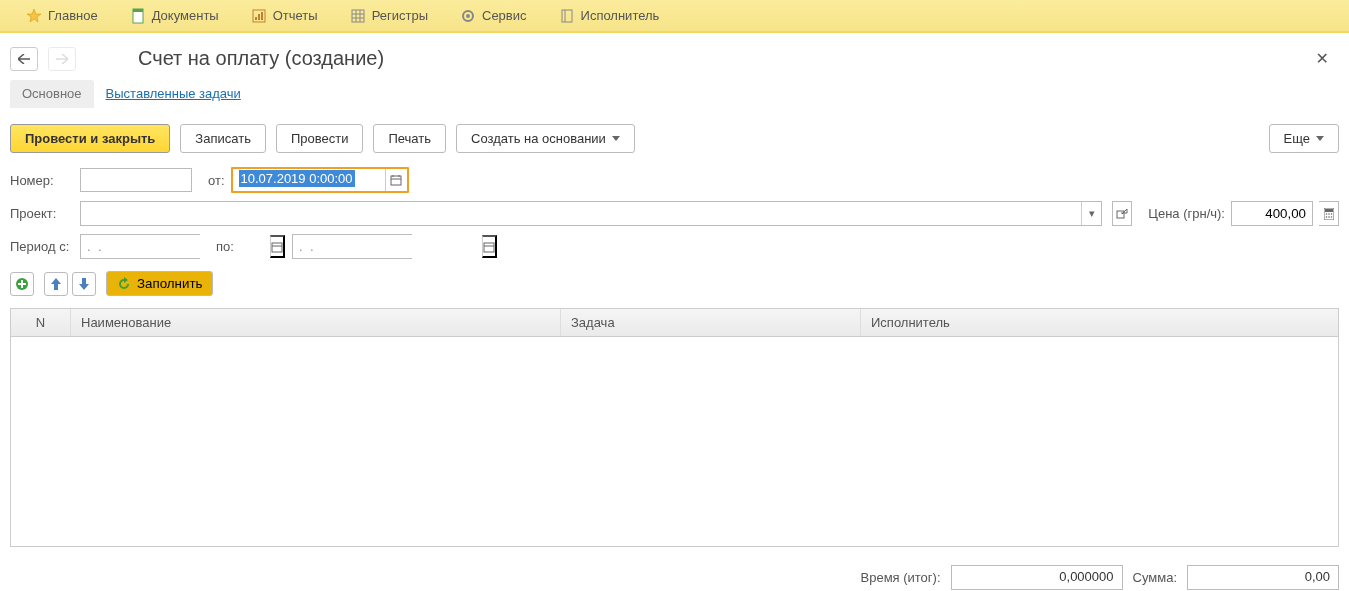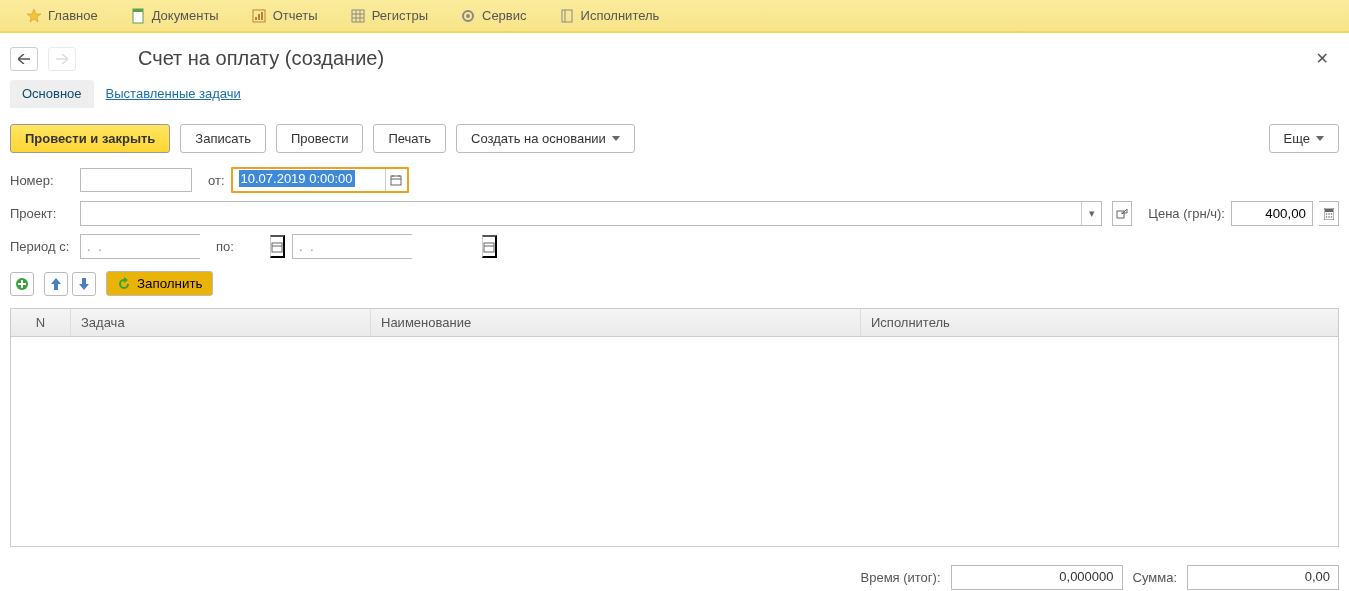--- a/index.html
+++ b/index.html
@@ -13,21 +13,21 @@
 
 .navrow { display: flex; align-items: center; padding: 12px 10px 8px 10px; gap: 10px; }
 .nav-btn { width: 28px; height: 24px; border: 1px solid #ccc; border-radius: 3px; background: #fff; display: inline-flex; align-items: center; justify-content: center; cursor: pointer; }
 .nav-btn.disabled { opacity: 0.4; cursor: default; }
 .page-title { font-size: 20px; color: #444; margin-left: 52px; }
 .close-x { margin-left: auto; margin-right: 6px; font-size: 16px; color: #555; cursor: pointer; padding: 4px; }
 
 
 .tabs { display: flex; padding: 0 10px; gap: 0; border-bottom: 0; }
 .tab { padding: 6px 12px 7px 12px; font-size: 13px; cursor: pointer; }
-.tab.active { background: #eee; color: #0c4a6e; border-radius: 3px 3px 0 0; }
+.tab.active { background: #eee; color: #737373; border-radius: 3px 3px 0 0; }
 .tab.inactive { color: #1a6fb0; text-decoration: underline; }
 
 
 .toolbar { display: flex; align-items: center; padding: 16px 10px 10px 10px; gap: 10px; }
 .btn { border: 1px solid #bbb; border-radius: 3px; background: #fff; padding: 6px 14px; font-size: 13px; color: #333; cursor: pointer; display: inline-flex; align-items: center; gap: 4px; }
 .btn-primary { background: linear-gradient(#ffe561, #ffd633); border-color: #999; font-weight: bold; }
 .btn-more { margin-left: auto; }
 .caret-down { width: 0; height: 0; border-left: 4px solid transparent; border-right: 4px solid transparent; border-top: 5px solid #666; display: inline-block; margin-left: 2px; }
 
 
@@ -273,22 +273,22 @@
       <svg width="14" height="14">
         <path d="M12 7 A5 5 0 1 1 7 2 L7 0 L11 3 L7 6 L7 4 A3 3 0 1 0 10 7 Z" fill="#3aa23a"></path>
       </svg>
       <span>Заполнить</span>
     </button>
 </div>
 
 <div class="grid">
   <div class="grid-head">
     <div class="gh gh-n">N</div>
+    <div class="gh gh-name">Наименование</div>
     <div class="gh gh-task">Задача</div>
-    <div class="gh gh-name">Наименование</div>
     <div class="gh gh-exec">Исполнитель</div>
   </div>
   <div class="grid-body"></div>
 </div>
 
 <div class="totals">
   <span class="lbl">Время (итог):</span>
   <div class="input-ro time-total-input">0,000000</div>
   <span class="lbl">Сумма:</span>
   <div class="input-ro sum-input">0,00</div>

